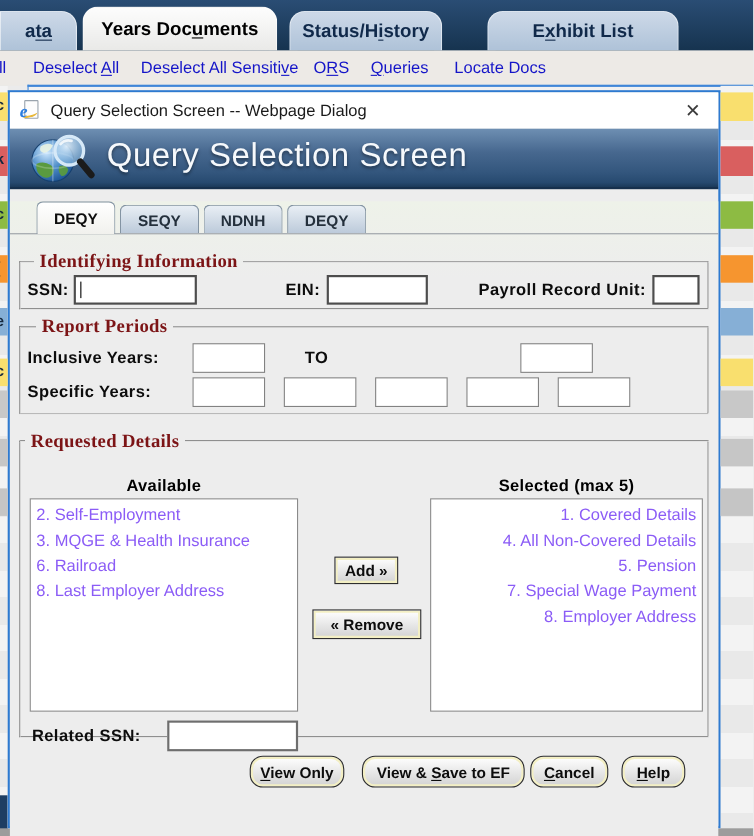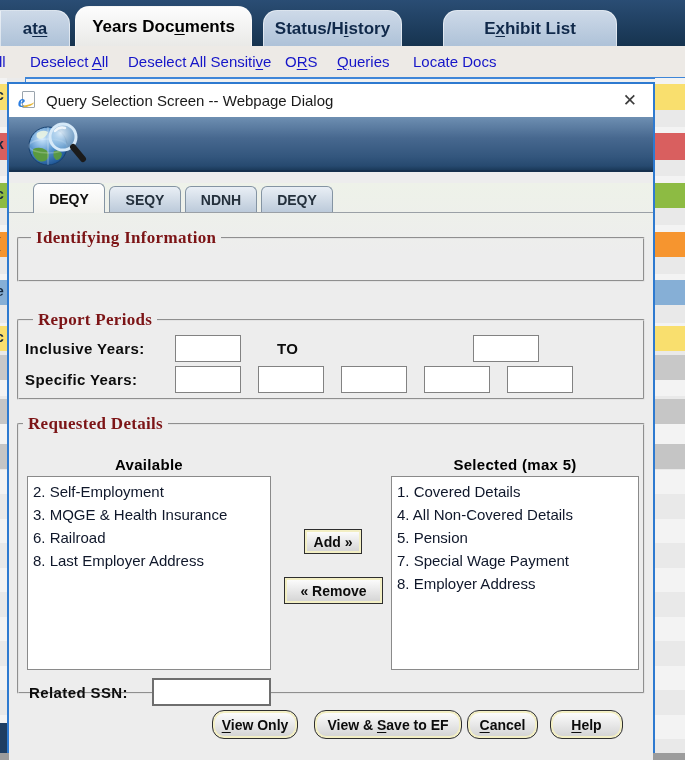--- a/index.html
+++ b/index.html
@@ -70,29 +70,29 @@
            letter-spacing:.3px; margin-left:12px; padding:0 5px; }
   .blbl { font-weight:bold; font-size:15px; color:#0c0c0c; letter-spacing:.4px; white-space:nowrap; }
 
   .fs-ident { height:54px; margin-top:15px; }
   .fs-ident .row { display:flex; align-items:center; padding:2px 6px 0 6px; }
   .inp { background:#fff; border:2px solid #4d4d4d; height:27px; }
   .inp.yr { border:1px solid #828282; height:27px; }
   .ssn-inp { position:relative; width:112px; margin-left:5px; }
   .caret { position:absolute; left:4px; top:4px; width:1px; height:15px; background:#000; }
 
-  .fs-report { height:90px; margin-top:28px; display:flex; flex-direction:column; justify-content:space-evenly;
+  .fs-report { height:90px; margin-top:5px; display:flex; flex-direction:column; justify-content:space-evenly;
                padding:2px 6px; }
   .frow { display:flex; align-items:center; }
   .frow .blbl { width:150px; }
 
   .fs-req { height:280px; margin-top:14px; }
   .list-hdr { position:absolute; top:22px; text-align:center; font-weight:bold; font-size:15px; letter-spacing:.3px; }
   .listbox { position:absolute; top:42px; height:194px; background:#fff; border:1px solid #8a8a8a;
-             font-size:15px; color:#0f172a; padding:3px 0; overflow:hidden; }
+             font-size:15px; color:#8b5cf6; padding:3px 0; overflow:hidden; }
   .listbox .opt { padding:1px 5px; line-height:21px; white-space:nowrap; cursor:default; }
   .btn { display:inline-flex; align-items:center; justify-content:center;
          background:linear-gradient(180deg,#ffffff,#e6e6e6 55%,#d2d2d2);
          border:1px solid #2e2e2e; box-shadow:inset 0 0 0 2px #f3efc4;
          font-weight:bold; font-size:14px; color:#0c0c0c; cursor:pointer; }
   .addbtn { position:absolute; left:285px; top:95px; width:58px; height:25px; }
   .rembtn { position:absolute; left:265px; top:143px; width:99px; height:27px; }
   .rel-row { position:absolute; left:10px; top:244px; display:flex; align-items:center;justify-content:center; }
   .rel-inp { width:119px; height:28px; margin-left:24px; border:2px solid #6e6e6e; background:#fff; }
 
@@ -162,20 +162,21 @@
         <circle cx="25" cy="27" r="19" fill="url(#gg)" stroke="#17406e" stroke-width="1"></circle>
         <path d="M14 14 q6 -4 11 -1 q-2 6 -8 7 q-5 -1 -3 -6z" fill="#e9f3e2" opacity="0.9"></path>
         <path d="M10 30 q7 -3 13 1 q4 3 2 8 q-3 5 -9 3 q-7 -4 -6 -12z" fill="#5a9a3f"></path>
         <path d="M31 32 q6 -2 8 3 q-1 6 -6 6 q-4 -4 -2 -9z" fill="#5a9a3f" opacity="0.95"></path>
         <line x1="25" y1="8" x2="25" y2="46" stroke="#ffffff" stroke-opacity="0.25" stroke-width="1.5"></line>
         <ellipse cx="25" cy="27" rx="19" ry="7" fill="none" stroke="#ffffff" stroke-opacity="0.22" stroke-width="1.5"></ellipse>
         <circle cx="40" cy="18" r="13" fill="url(#lens)" stroke="#d6e9f8" stroke-width="3"></circle>
         <path d="M32 12 a10 10 0 0 1 10 -3" stroke="#ffffff" stroke-opacity="0.8" stroke-width="2.5" fill="none" stroke-linecap="round"></path>
         <line x1="50" y1="28" x2="60" y2="40" stroke="#1b1b1b" stroke-width="6" stroke-linecap="round"></line>
       </svg>
+      <span class="banner-title">Query Selection Screen</span>
     </div>
 
     <div class="dialog-body">
 
       <div class="tabstrip">
         <div class="dtab active">
             <span>DEQY</span>
           </div>
         <div class="dtab">
             <span>SEQY</span>
@@ -183,20 +184,30 @@
         <div class="dtab">
             <span>NDNH</span>
           </div>
         <div class="dtab">
             <span>DEQY</span>
           </div>
       </div>
 
       <fieldset class="fs-ident">
         <legend>Identifying Information</legend>
+        <div class="row">
+          <span class="blbl">SSN:</span>
+          <span class="inp ssn-inp">
+              <span class="caret"></span>
+            </span>
+          <span class="blbl" style="margin-left:80px;">EIN:</span>
+          <span class="inp" style="width:92px;margin-left:6px;"></span>
+          <span class="blbl" style="margin-left:46px;">Payroll Record Unit:</span>
+          <span class="inp" style="width:43px;margin-left:6px;"></span>
+        </div>
       </fieldset>
 
       <fieldset class="fs-report">
         <legend style="margin-left:8px;">Report Periods</legend>
         <div class="frow">
           <span class="blbl">Inclusive Years:</span>
           <span class="inp yr" style="width:66px;"></span>
           <span class="blbl" style="margin-left:36px;">TO</span>
           <span class="inp yr" style="width:66px;margin-left:46px;"></span>
         </div>
@@ -216,21 +227,21 @@
         <div class="list-hdr" style="left:8px;width:244px;">Available</div>
         <div class="list-hdr" style="left:372px;width:248px;">Selected (max 5)</div>
 
         <div class="listbox" style="left:8px;width:244px;">
           <div class="opt">2. Self-Employment</div>
           <div class="opt">3. MQGE &amp; Health Insurance</div>
           <div class="opt">6. Railroad</div>
           <div class="opt">8. Last Employer Address</div>
         </div>
 
-        <div class="listbox" style="left:372px;width:248px;">
+        <div class="listbox" style="left:372px;width:248px;text-align:right;">
           <div class="opt">1. Covered Details</div>
           <div class="opt">4. All Non-Covered Details</div>
           <div class="opt">5. Pension</div>
           <div class="opt">7. Special Wage Payment</div>
           <div class="opt">8. Employer Address</div>
         </div>
 
         <button class="btn addbtn">
             <span>Add »</span>
           </button>
@@ -247,21 +258,21 @@
       <div class="actions">
         <button class="btn" style="width:86px;">
             <span><span></span><span class="acc">V</span><span>iew Only</span></span>
           </button>
         <button class="btn" style="width:148px;margin-left:16px;">
             <span><span>View &amp; </span><span class="acc">S</span><span>ave to EF</span></span>
           </button>
         <button class="btn" style="width:71px;margin-left:5px;">
             <span><span></span><span class="acc">C</span><span>ancel</span></span>
           </button>
-        <button class="btn" style="width:73px;margin-left:12px;">
+        <button class="btn" style="width:58px;margin-left:12px;">
             <span><span></span><span class="acc">H</span><span>elp</span></span>
           </button>
       </div>
 
     </div>
   </div>
 <div class="chip" style="left: 655px; top: 84px; width: 30px; height: 26px; background: rgb(249, 223, 110); position: absolute;"></div>
     <div class="chip" style="left: 0px; top: 84px; width: 7px; height: 26px; background: rgb(249, 223, 110); position: absolute; overflow: hidden;">
       <span class="frag">c</span>
     </div>

